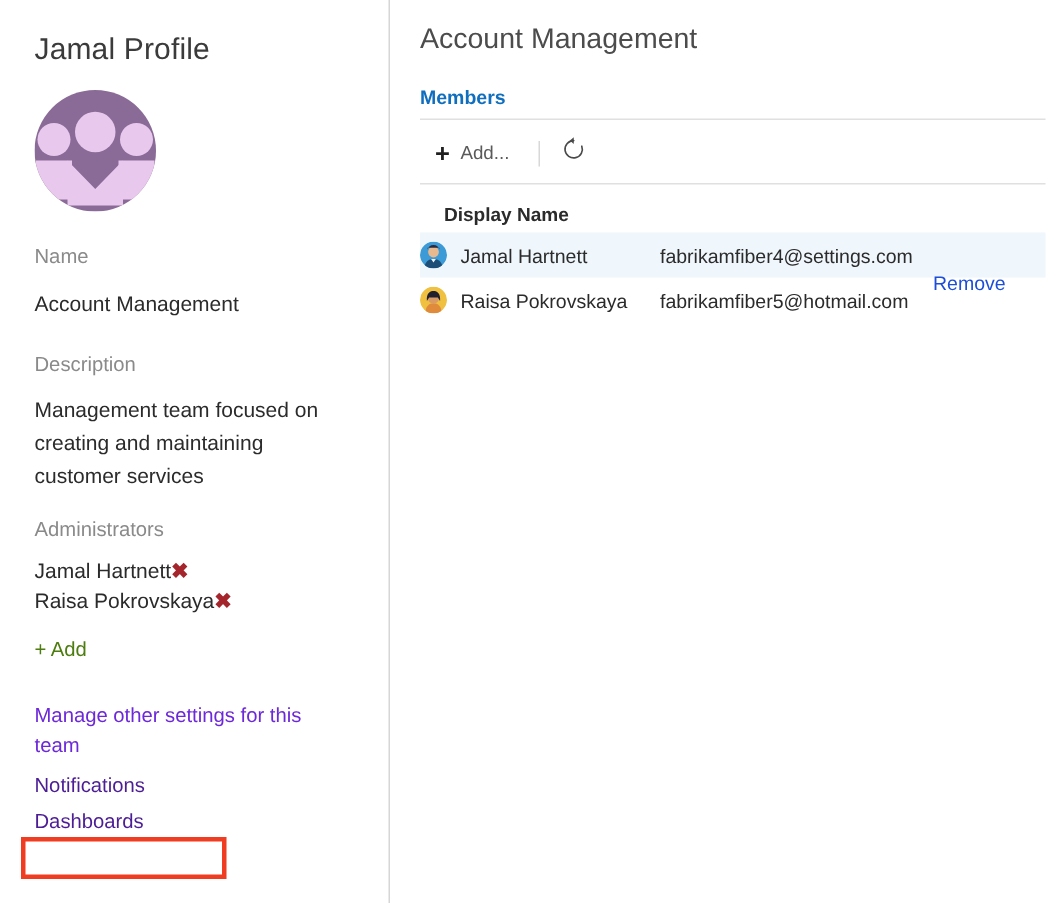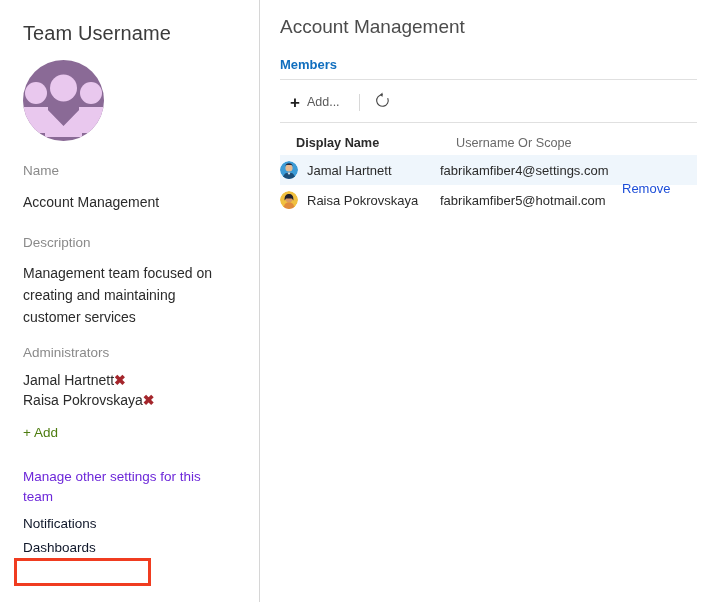--- a/index.html
+++ b/index.html
@@ -105,21 +105,21 @@
     width: 195px;
     font-size: 13.5px;
     color: #6d28d9;
     line-height: 20px;
   }
 
   .settings-link {
     position: absolute;
     left: 23px;
     font-size: 13.5px;
-    color: #0f172a;
+    color: #4c1d95;
     cursor: pointer;
   }
   #link-0 { top: 516px; }
   #link-1 { top: 540px; }
   #link-2 { top: 565px; }
 
   #highlight-box {
     position: absolute;
     left: 14px;
     top: 558px;
@@ -255,21 +255,21 @@
     overflow: hidden;
   }
 </style>
 </head>
 <body>
 
 <div id="app">
 
   <div class="left-panel">
 
-    <div class="panel-title">Team Username</div>
+    <div class="panel-title">Jamal Profile</div>
 
     <div class="team-avatar">
       <svg width="81" height="81" viewBox="0 0 81 81" xmlns="http://www.w3.org/2000/svg">
         <defs>
           <clipPath id="circClip">
               <circle cx="40.5" cy="40.5" r="40.5"></circle>
             </clipPath>
         </defs>
         <circle cx="40.5" cy="40.5" r="40.5" fill="#8a6a96"></circle>
         <g clip-path="url(#circClip)" fill="#e9c8ee">
@@ -334,21 +334,20 @@
           </svg>
         </span>
       </div>
     </div>
 
     <div class="hr-line" id="hr-bottom"></div>
 
     <div class="tbl">
       <div class="tbl-head">
         <div class="th th-name">Display Name</div>
-        <div class="th th-user">Username Or Scope</div>
         <div style="width:75px"></div>
       </div>
 
       <div class="tbl-row selected">
         <div class="cell-name">
           <span class="m-avatar">
             <svg width="18" height="18" viewBox="0 0 18 18" xmlns="http://www.w3.org/2000/svg">
               <circle cx="9" cy="9" r="9" fill="#3c9bd6"></circle>
               <circle cx="9" cy="7" r="3.6" fill="#e8b98e"></circle>
               <path d="M5.1 5.4 A4 4 0 0 1 12.9 5.4 L12.9 4.1 L5.1 4.1 Z" fill="#2b2b3d"></path>

